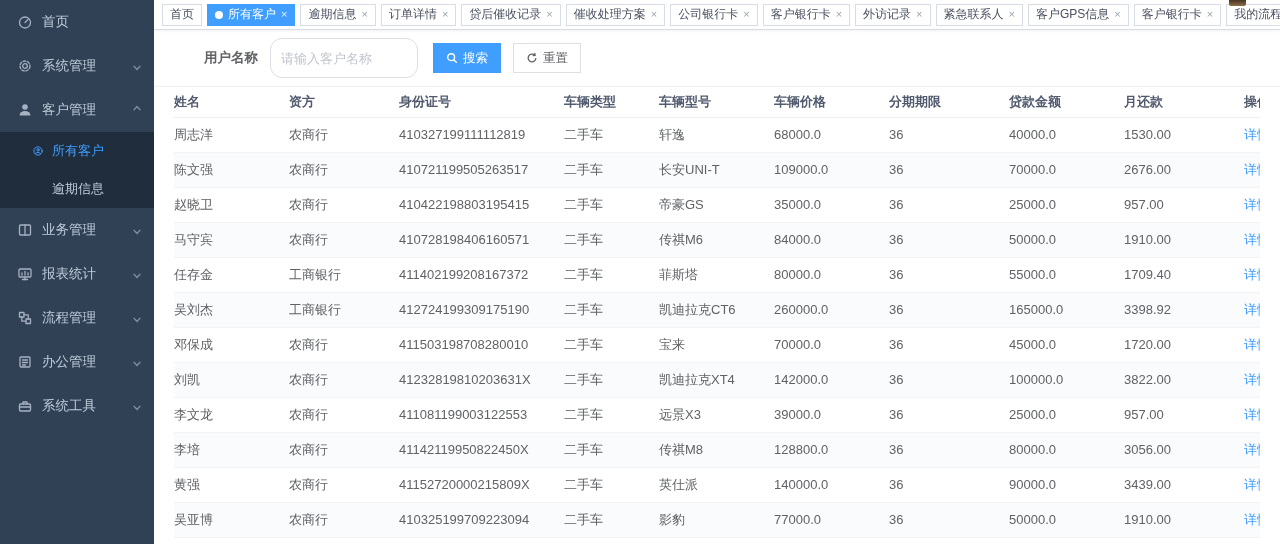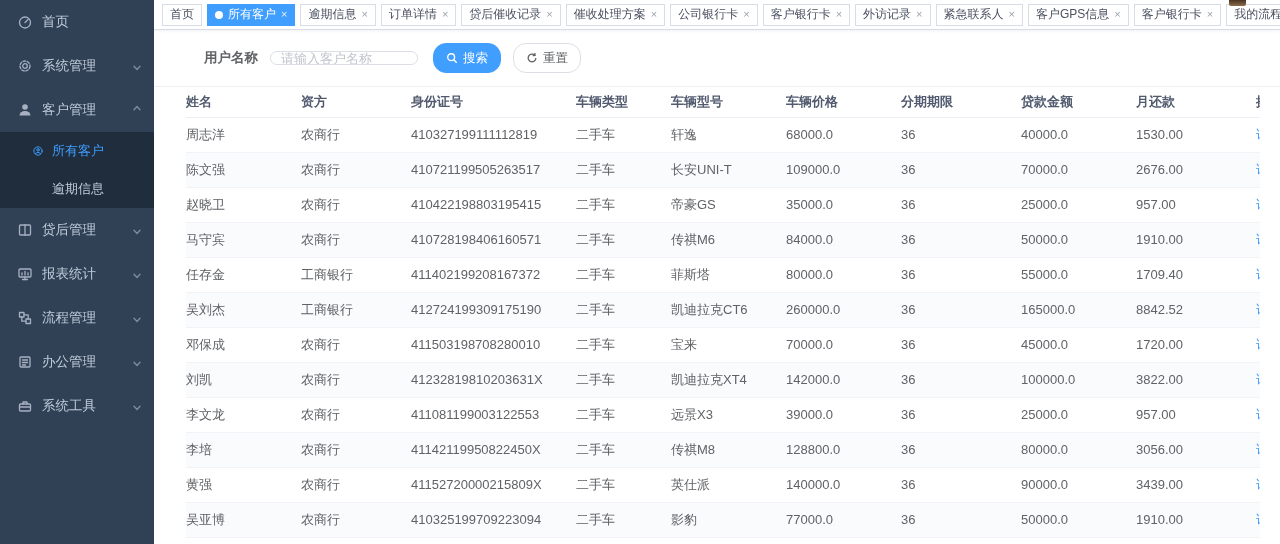--- a/index.html
+++ b/index.html
@@ -60,34 +60,34 @@
     position: absolute; top: 0; right: 34px; width: 17px; height: 6px;
     background: linear-gradient(#4a3420, #8a6d4a); border-radius: 0 0 2px 2px;
   }
   
   .search-row {
     height: 56px; flex-shrink: 0; display: flex; align-items: center;
     padding: 0 20px;
   }
   .search-label { font-weight: 700; color: #606266; font-size: 13.5px; margin-right: 12px; margin-left: 30px; }
   .search-input {
-    width: 148px; height: 14px; border: 1px solid #dcdfe6; border-radius: 12px;
+    width: 148px; height: 40px; border: 1px solid #dcdfe6; border-radius: 12px;
     padding: 0 10px; font-size: 13px; color: #606266; outline: none;
     font-family: inherit;
   }
   .search-input::placeholder { color: #c0c4cc; }
   .btn {
-    height: 30px; border-radius: 13px; font-size: 12.5px; cursor: pointer;
+    height: 30px; border-radius: 0; font-size: 12.5px; cursor: pointer;
     display: inline-flex; align-items: center; padding: 0 12px; font-family: inherit;
   }
   .btn svg { width: 12px; height: 12px; margin-right: 5px; }
   .btn-primary { background: var(--accent); border: 1px solid var(--accent); color: #fff; margin-left: 15px; }
   .btn-plain { background: #fff; border: 1px solid #dcdfe6; color: #606266; margin-left: 12px; }
   
-  .table-wrap { flex: 1; padding: 0 20px 0 32px; overflow: hidden; border-top: 1px solid #eef0f3; }
+  .table-wrap { flex: 1; padding: 0 20px 0 20px; overflow: hidden; border-top: 1px solid #eef0f3; }
   table { border-collapse: collapse; width: 100%; table-layout: fixed; }
   th, td {
     text-align: left; font-size: 13px; overflow: hidden; white-space: nowrap;
     padding: 0 4px 0 0;
   }
   th { height: 30px; color: #515a6e; font-weight: 700; border-bottom: 1px solid #ebeef5; }
   td { height: 35px; color: #606266; border-bottom: 1px solid #f1f3f6; }
   tbody tr:nth-child(even) { background: #fafbfc; }
   th.op, td.op { text-align: right; padding-right: 14px; }
   td.op a { color: var(--accent); text-decoration: none; cursor: pointer; }
@@ -145,21 +145,21 @@
         <span>逾期信息</span>
       </div>
     </div>
     <div class="side-item">
       <span class="mi">
         <svg viewBox="0 0 16 16" fill="none" stroke="currentColor" stroke-width="1.3" stroke-linecap="round" stroke-linejoin="round">
           <rect x="2.5" y="3" width="11" height="10" rx="1"></rect>
           <line x1="8" y1="3" x2="8" y2="13"></line>
         </svg>
       </span>
-      <span>贷后管理</span>
+      <span>业务管理</span>
       <span class="chev "><svg viewBox="0 0 10 10" fill="none" stroke="currentColor" stroke-width="1.4" stroke-linecap="round">
           <polyline points="2,3.2 5,6.5 8,3.2"></polyline>
         </svg></span>
     </div>
     <div class="side-item">
       <span class="mi">
         <svg viewBox="0 0 16 16" fill="none" stroke="currentColor" stroke-width="1.3" stroke-linecap="round" stroke-linejoin="round">
           <rect x="2" y="3" width="12" height="8" rx="1"></rect>
           <line x1="8" y1="11" x2="8" y2="13.5"></line>
           <line x1="5.5" y1="13.5" x2="10.5" y2="13.5"></line>
@@ -382,21 +382,21 @@
           </tr>
           <tr>
             <td>吴刘杰</td>
             <td>工商银行</td>
             <td>412724199309175190</td>
             <td>二手车</td>
             <td>凯迪拉克CT6</td>
             <td>260000.0</td>
             <td>36</td>
             <td>165000.0</td>
-            <td>8842.52</td>
+            <td>3398.92</td>
             <td class="op"><a>详情</a></td>
           </tr>
           <tr>
             <td>邓保成</td>
             <td>农商行</td>
             <td>411503198708280010</td>
             <td>二手车</td>
             <td>宝来</td>
             <td>70000.0</td>
             <td>36</td>

